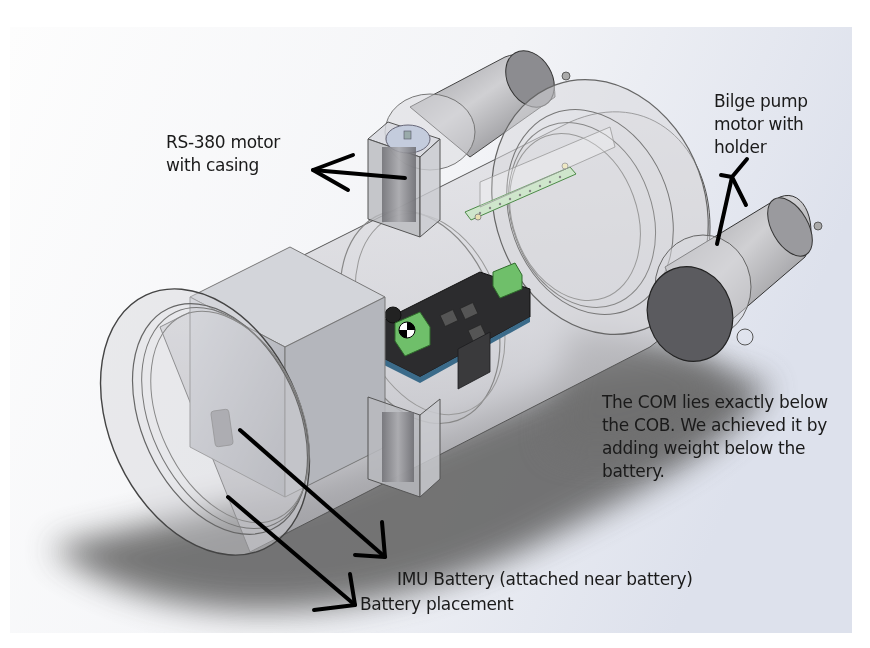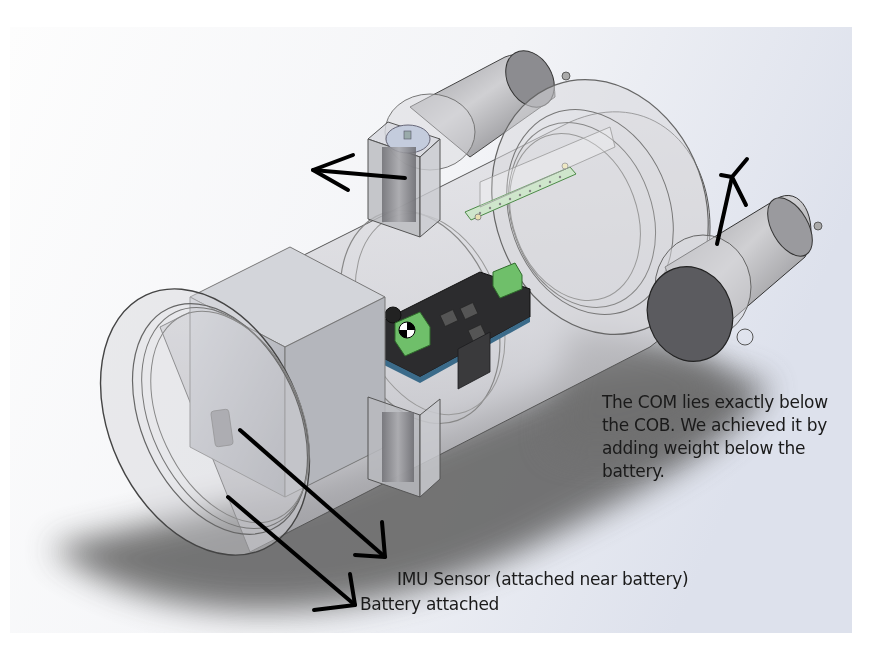--- a/index.html
+++ b/index.html
@@ -174,19 +174,24 @@
       <path d="M230 403 L 375 530"></path>
       <path d="M372 495 L 375 530 L 345 528"></path>
     </g>
     <g>
       <path d="M218 470 L 345 578"></path>
       <path d="M340 547 L 345 578 L 304 583"></path>
     </g>
   </g>
 </svg>
 
+<div id="lbl-rs380" class="label">RS-380 motor
+with casing</div>
+<div id="lbl-bilge" class="label">Bilge pump
+motor with
+holder</div>
 <div id="lbl-com" class="label">The COM lies exactly below
 the COB. We achieved it by
 adding weight below the
 battery.</div>
-<div id="lbl-imu" class="label">IMU Sensor (attached near battery)</div>
-<div id="lbl-battery" class="label">Battery attached</div>
+<div id="lbl-imu" class="label">IMU Battery (attached near battery)</div>
+<div id="lbl-battery" class="label">Battery placement</div>
 </div>
 
 </body></html>

